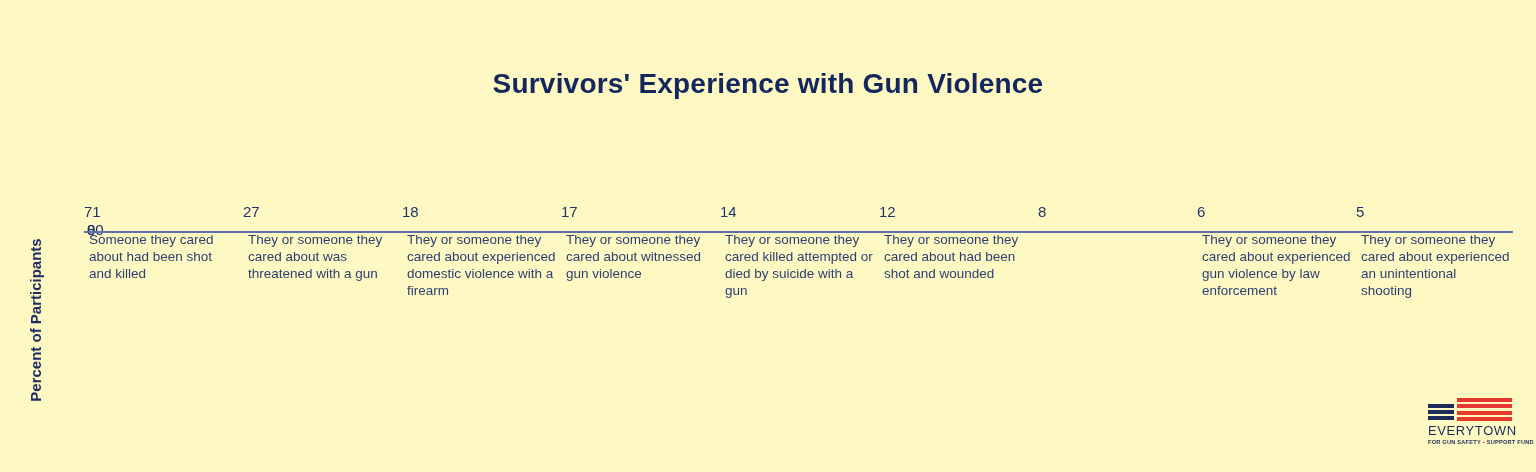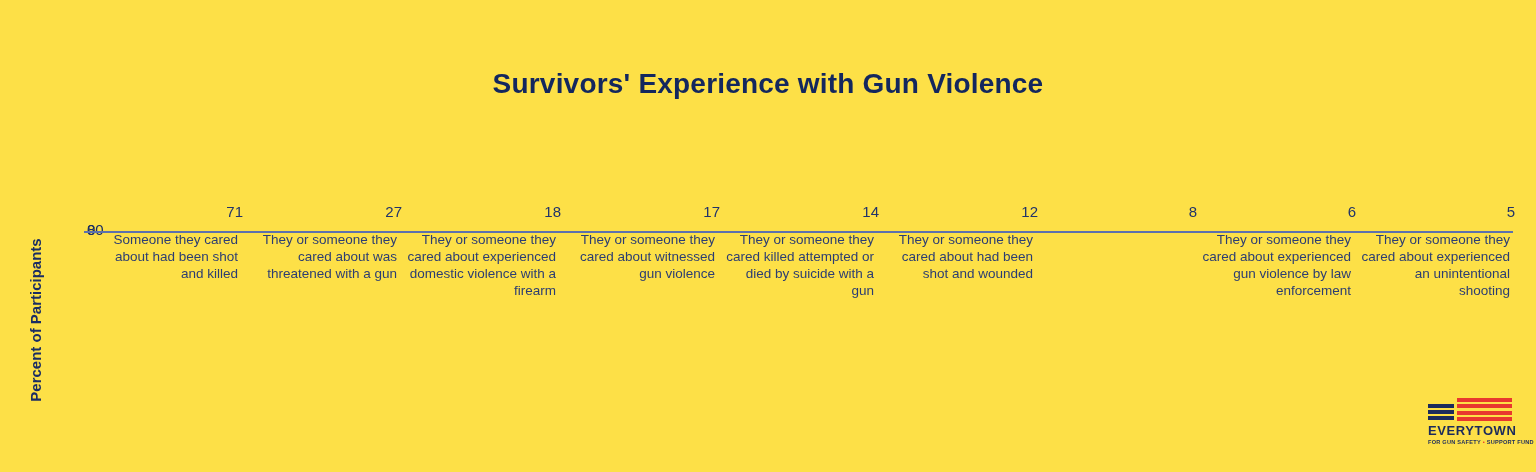--- a/index.html
+++ b/index.html
@@ -1,18 +1,18 @@
 <!DOCTYPE html>
 <html><head>
 <meta charset="utf-8">
 <style>
   * { margin:0; padding:0; box-sizing:border-box; }
   html,body { width:1536px; height:472px; background:#ffffff; overflow:hidden;
               font-family:"Liberation Sans","DejaVu Sans",sans-serif; }
-  .canvas { position:relative; width:1536px; height:472px; background:#fde047; }
+  .canvas { position:relative; width:1536px; height:472px; background:#fef9c3; }
 
   .chart-title {
     position:absolute; left:0; top:68px; width:1536px;
     text-align:center; font-size:28px; font-weight:bold;
     color:#13275e; letter-spacing:0.2px;
   }
 
   .y-axis-label {
     position:absolute; left:-68px; top:310px; width:210px; height:20px;
     text-align:center; font-size:15px; font-weight:bold; color:#1b2d63;
@@ -25,36 +25,36 @@
 
   .x-axis-line {
     position:absolute; left:84px; top:231px; width:1429px; height:1.5px;
     background:#5d71ad;
   }
 
   .columns {
     position:absolute; left:84px; top:203px; width:1431px;
     display:flex; flex-direction:row;
   }
-  .col { flex:1 1 0; text-align:right; }
+  .col { flex:1 1 0; text-align:left; }
   .bar-value { font-size:15px; color:#21336a; height:16px; }
   .cat-label {
     margin-top:12px; padding:0 5px;
     font-size:13.5px; line-height:17px; color:#2c3d72;
   }
 
   .logo { position:absolute; left:1428px; top:398px; width:86px; }
   .flag { display:flex; width:84px; height:23px; }
   .flag-blue { width:26px; height:16px; margin-top:6px;
                display:flex; flex-direction:column; justify-content:space-between; }
   .flag-blue i { display:block; height:3.6px; background:#1b2b5c; }
   .flag-red { flex:1; margin-left:3px; height:23px;
               display:flex; flex-direction:column; justify-content:space-between; }
   .flag-red i { display:block; height:3.6px; background:#e8382e; }
-  .wordmark { margin-top:2px; font-size:13px; font-weight:bold;
+  .wordmark { margin-top:2px; font-size:13px; font-weight:normal;
               letter-spacing:0.6px; color:#1b2b5c; white-space:nowrap;text-align:center; }
   .tagline { margin-top:1px; font-size:5.6px; font-weight:bold;
              letter-spacing:0.25px; color:#1b2b5c; white-space:nowrap; }
   .tagline .sep { color:#e8382e; }
 </style>
 </head>
 <body>
 
 <div class="canvas">
 

